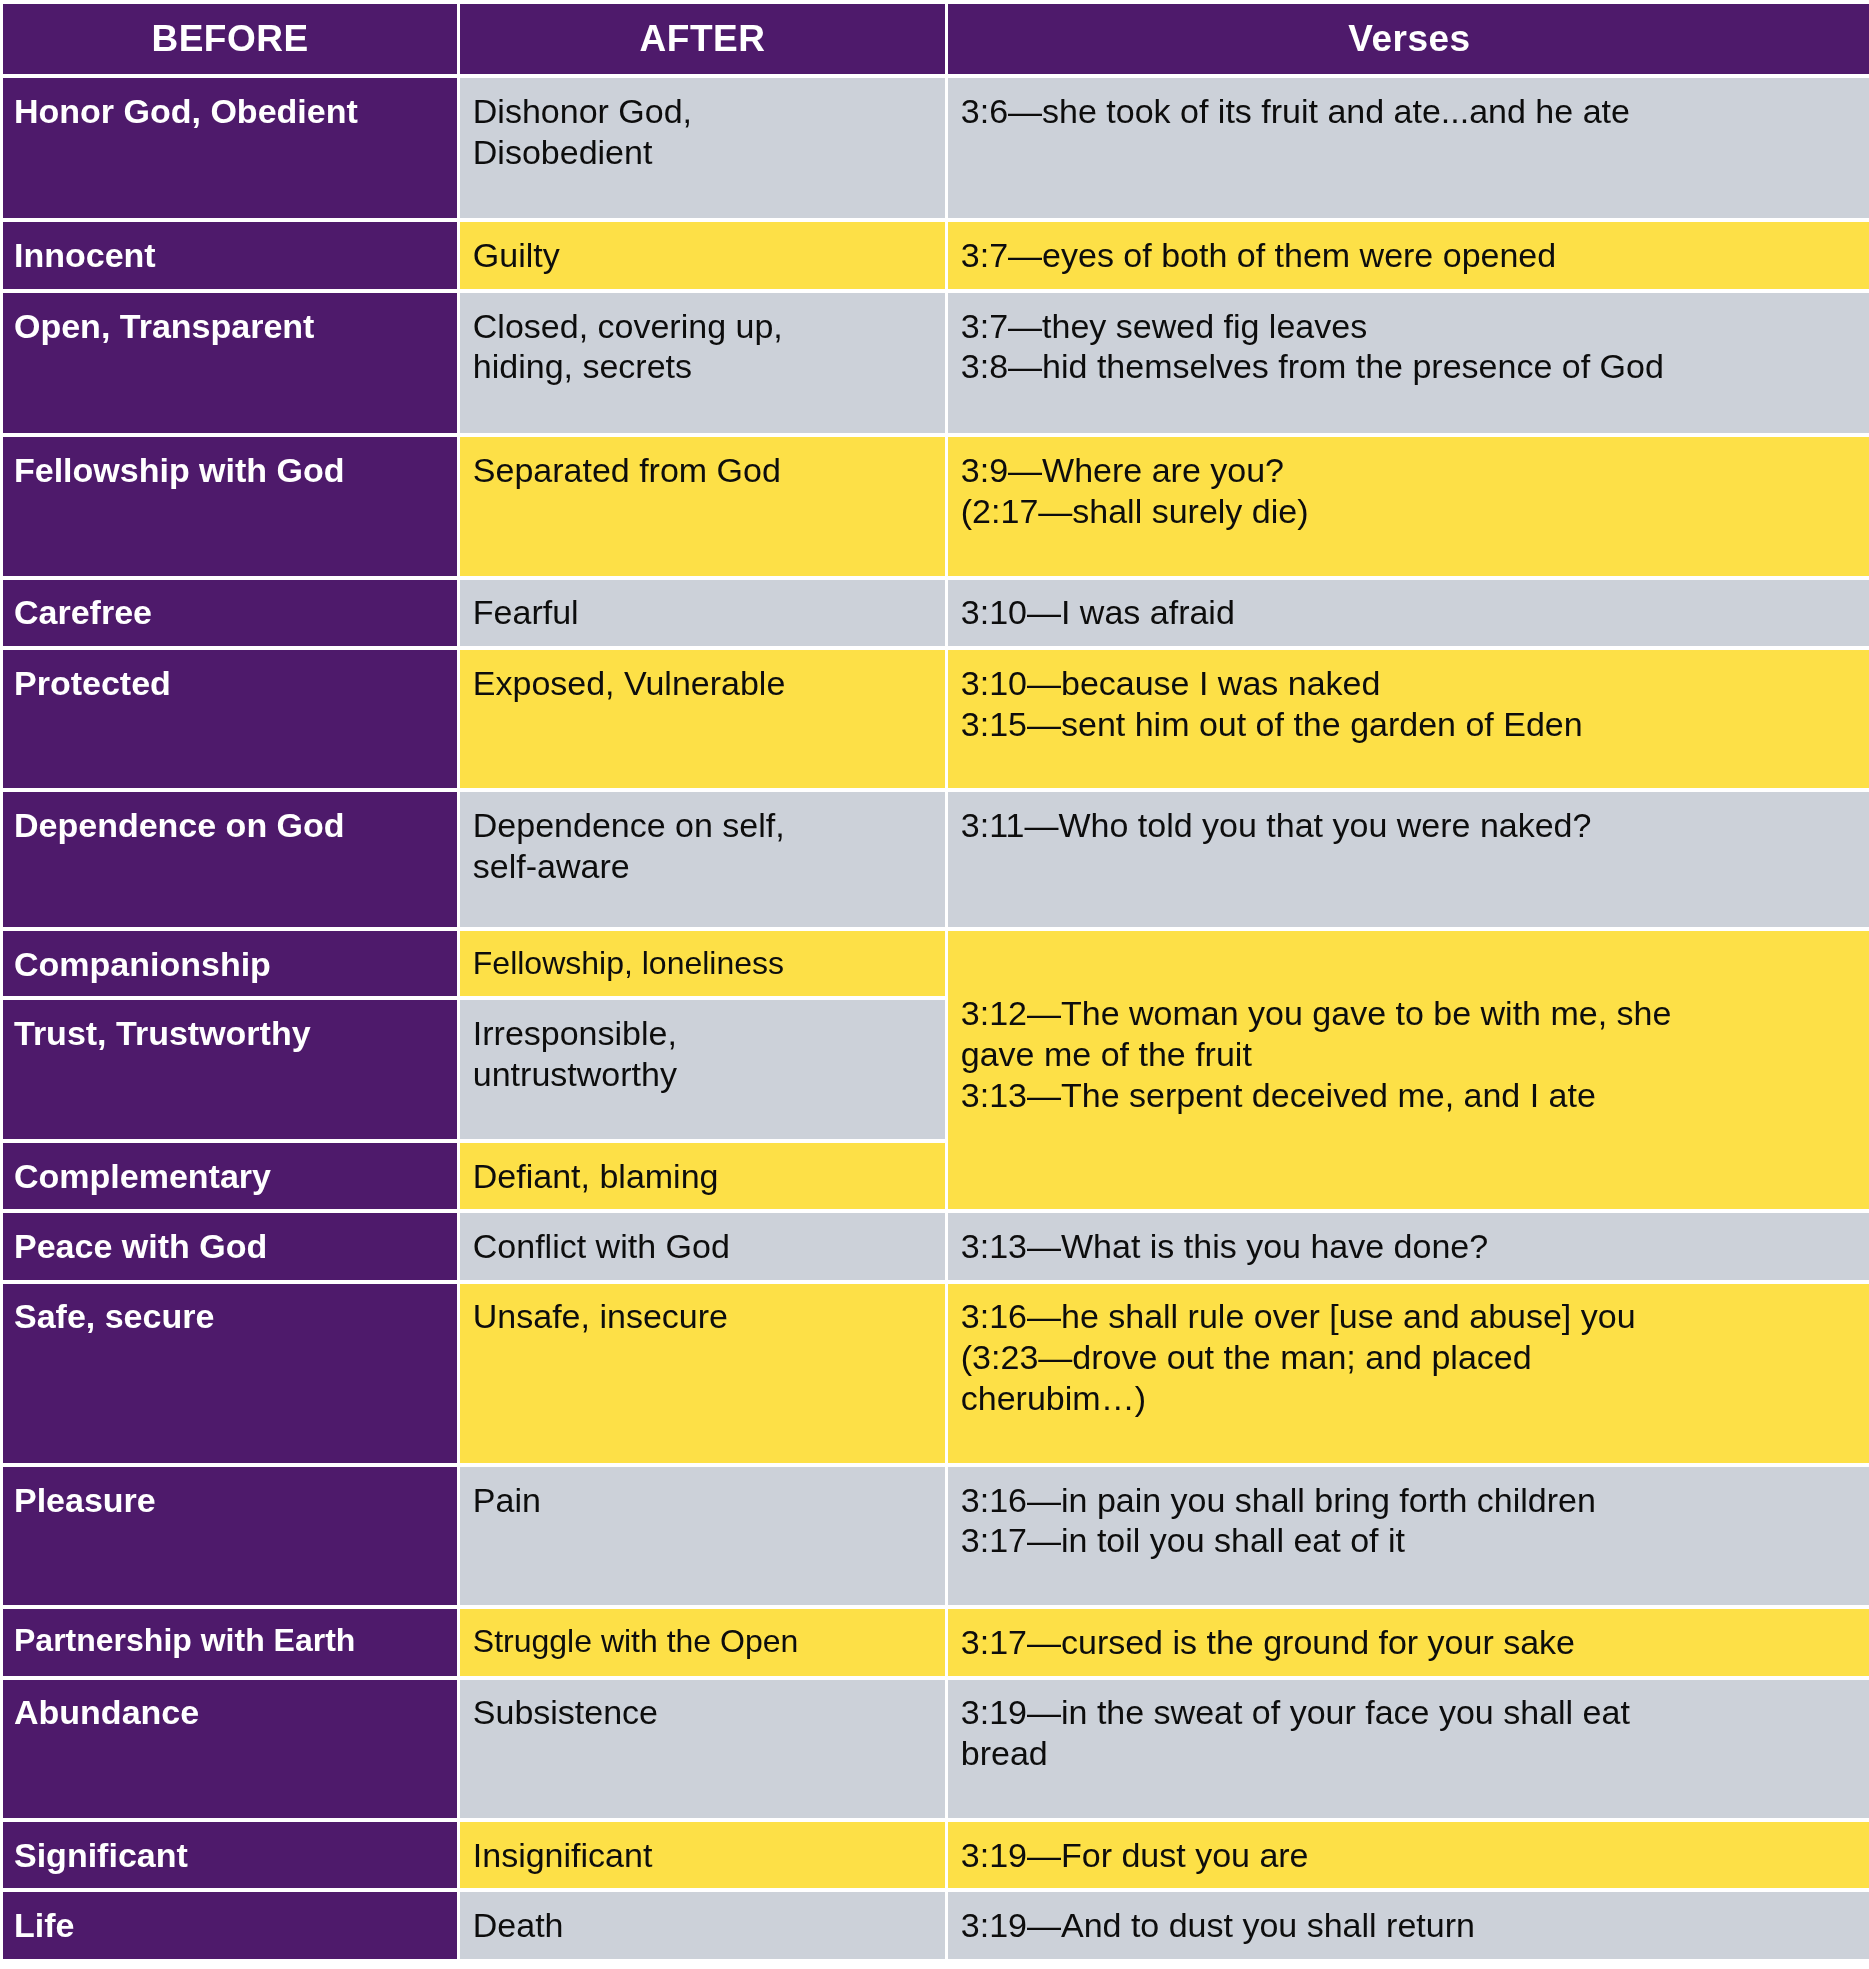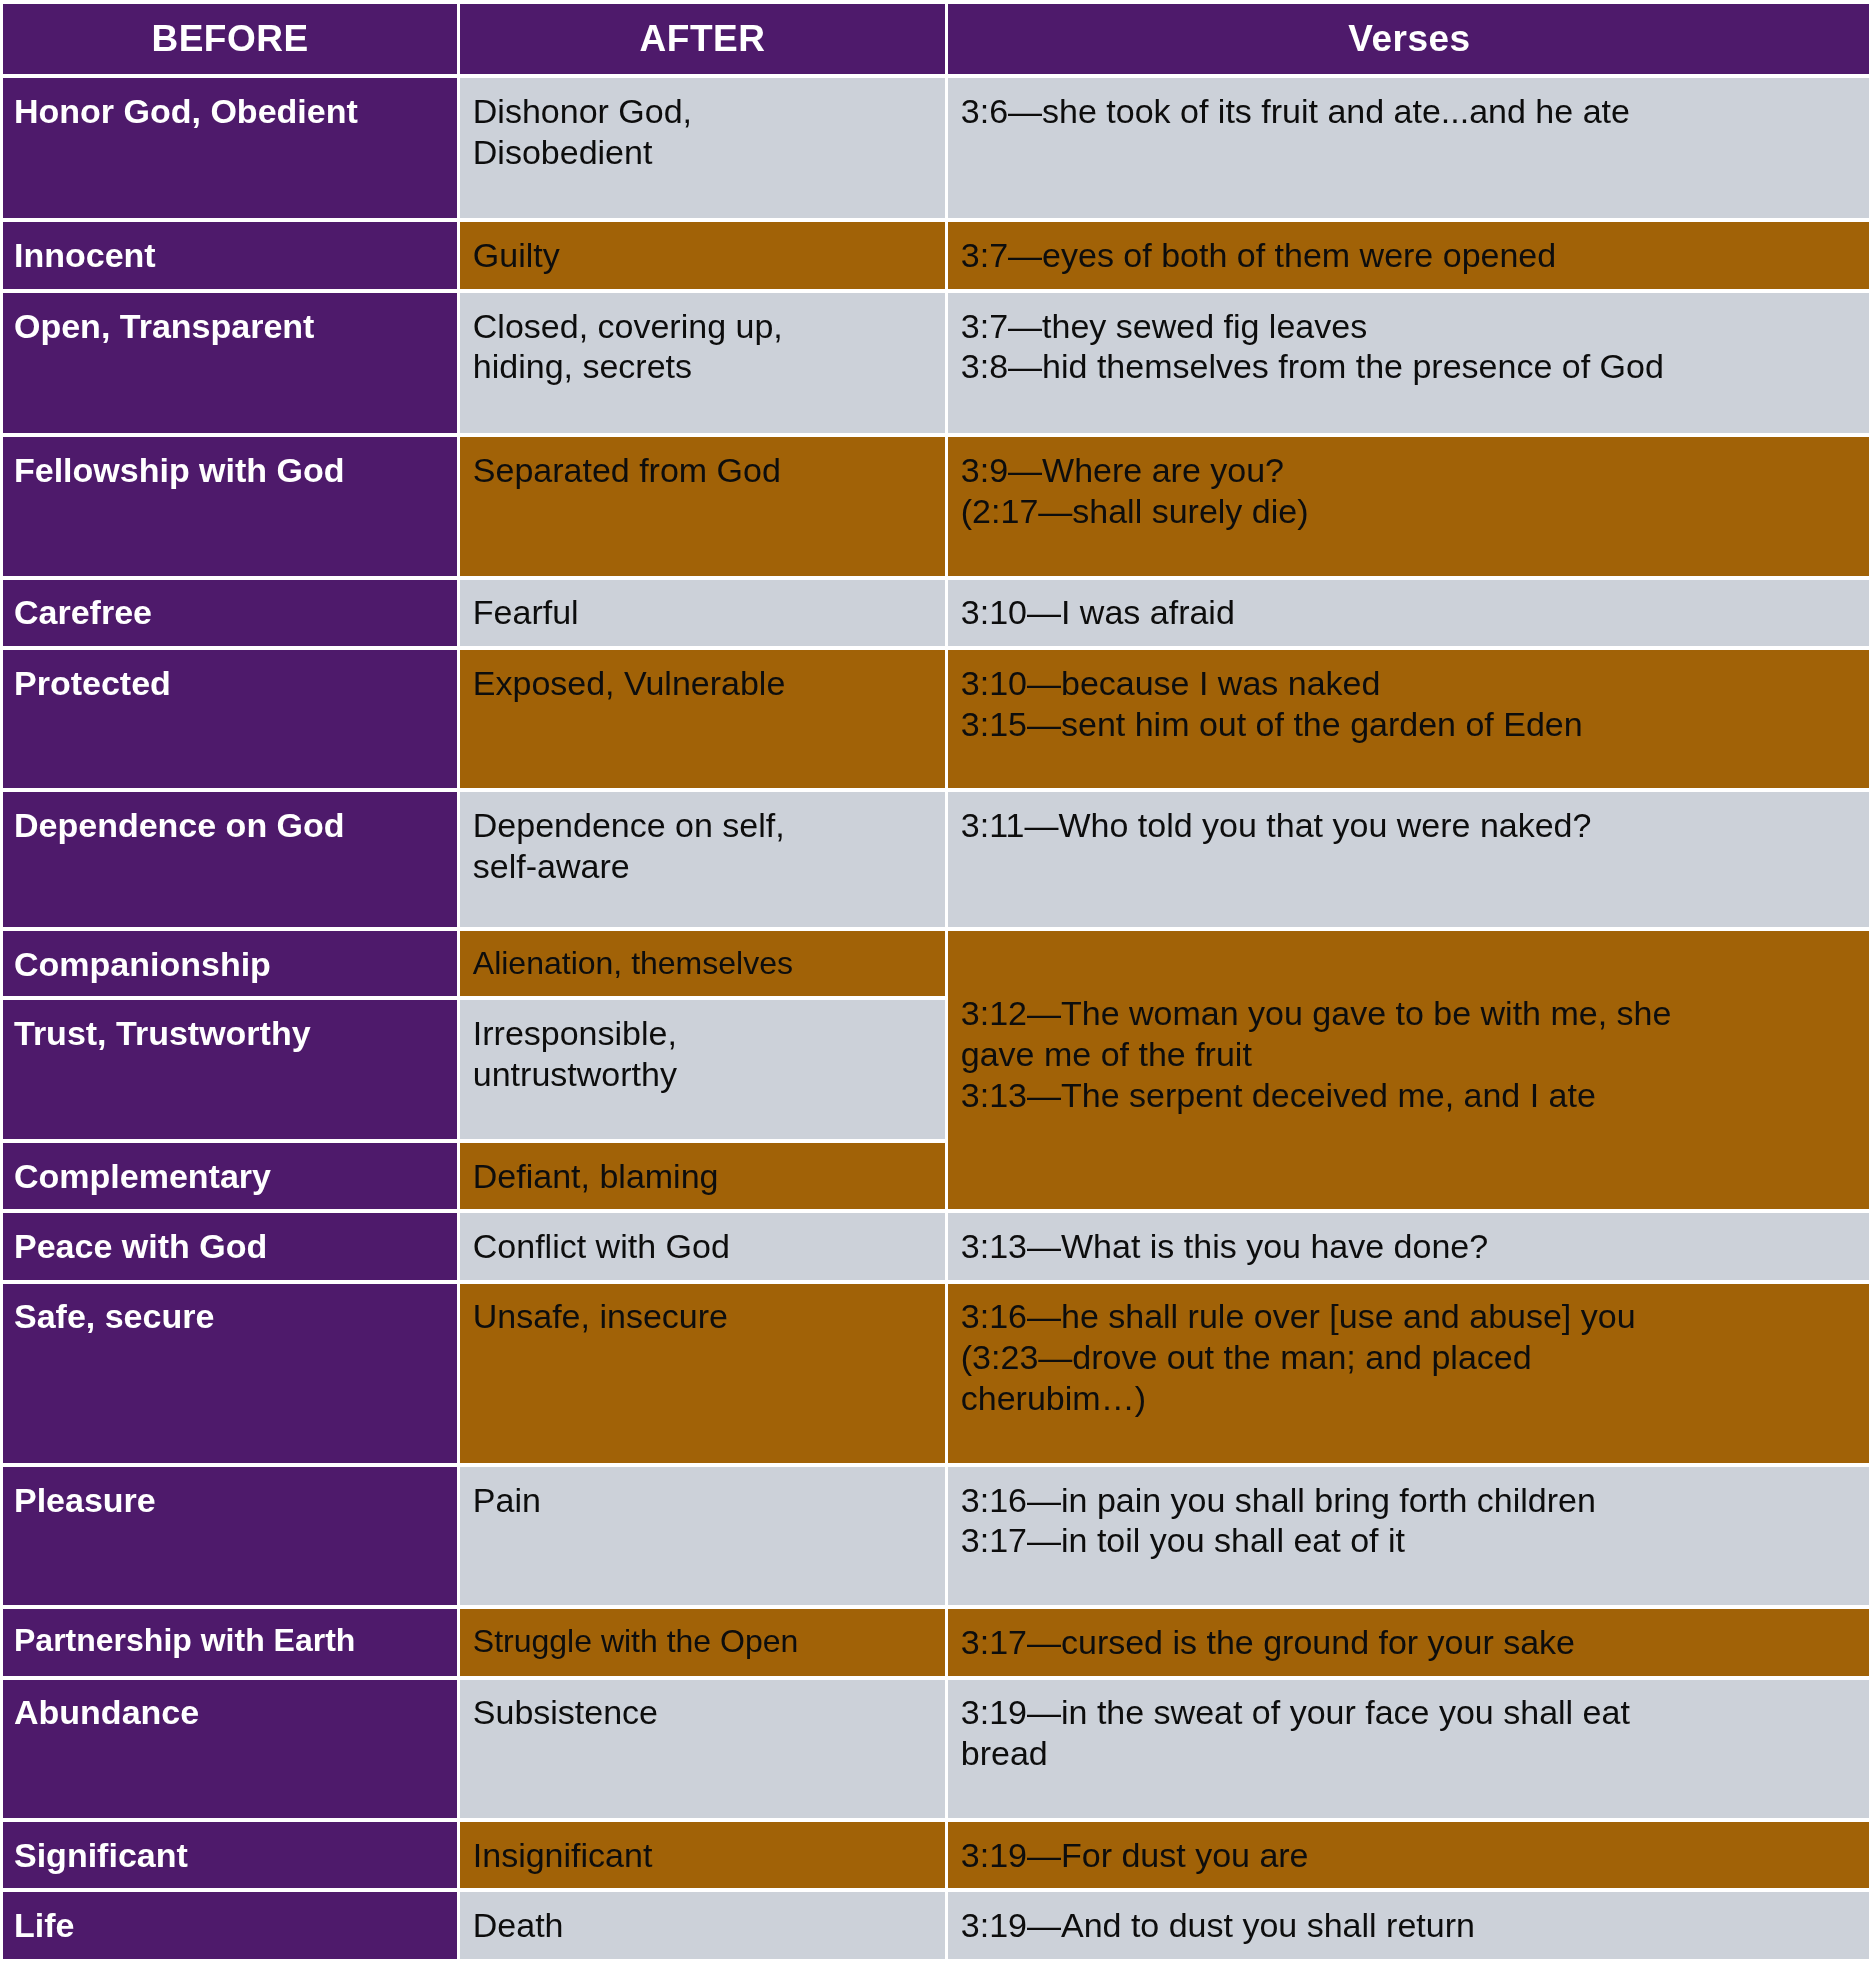--- a/index.html
+++ b/index.html
@@ -62,21 +62,21 @@
   td.after, td.verses {
     color: #0d0d0d;
     font-size: 34px;
     font-weight: normal;
     vertical-align: top;
     padding: 12.8px 11px 12.8px 12.8px;
     line-height: 1.2;
   }
 
   td.shade-dark  { background: #ccd1d9; }
-  td.shade-light { background: #a16207; }
+  td.shade-light { background: #fde047; }
 
   td.after.tight, td.before.tight {
     font-size: 32px;
   }
 
   .ln { display: block; }
 </style>
 </head>
 <body>
 
@@ -160,21 +160,21 @@
             <span class="ln">Dependence on self,</span>
             <span class="ln">self-aware</span>
           </td>
           <td class="verses shade-dark">
             <span class="ln">3:11—Who told you that you were naked?</span>
           </td>
         </tr>
         <tr>
           <td class="before">Companionship</td>
           <td class="after shade-light tight">
-            <span class="ln">Alienation, themselves</span>
+            <span class="ln">Fellowship, loneliness</span>
           </td>
           <td class="verses shade-light" rowspan="3" style="vertical-align: middle; padding-bottom: 44px;">
             <span class="ln">3:12—The woman you gave to be with me, she</span>
             <span class="ln">gave me of the fruit</span>
             <span class="ln">3:13—The serpent deceived me, and I ate</span>
           </td>
         </tr>
         <tr>
           <td class="before">Trust, Trustworthy</td>
           <td class="after shade-dark" style="padding-bottom: 44px;">

